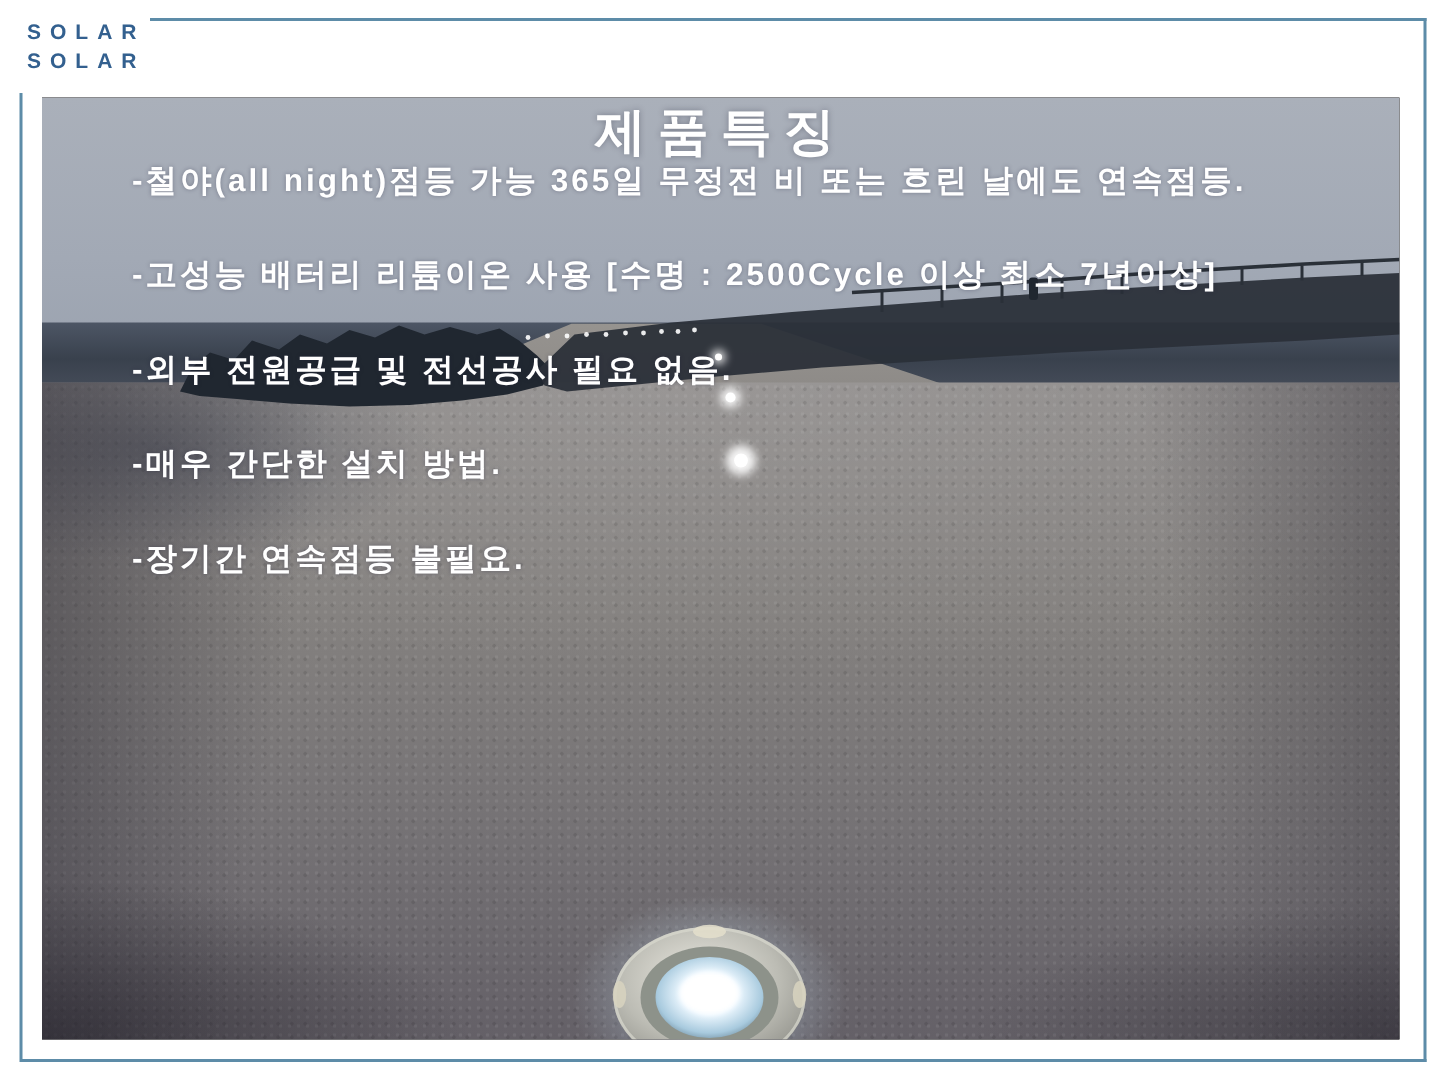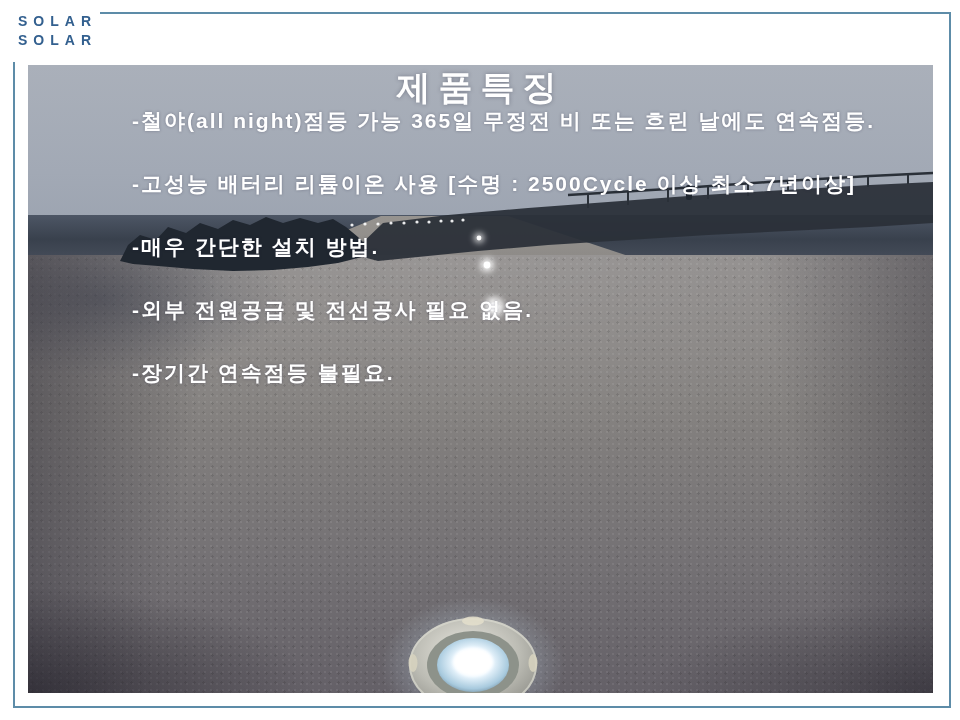--- a/index.html
+++ b/index.html
@@ -63,21 +63,20 @@
     text-align:center;color:#ffffff;font-weight:bold;
     font-size:34px;letter-spacing:8px;
     text-shadow:0 0 4px rgba(30,30,50,.35);
   }
   .features{position:absolute;left:60px;top:44px;width:830px;}
   .feature{
     height:63px;color:#ffffff;font-weight:bold;
     font-size:21px;line-height:24px;letter-spacing:2px;
     text-shadow:0 0 3px rgba(30,30,55,.35);
     white-space:nowrap;
-    margin-left:44px;
   }
 </style>
 </head>
 <body>
 
 <div class="logo">
   <div>SOLAR</div>
   <div>SOLAR</div>
 </div>
 
@@ -172,17 +171,17 @@
       <ellipse cx="445" cy="600" rx="36" ry="27" fill="url(#glass)"></ellipse>
       <ellipse cx="445" cy="597" rx="20" ry="14" fill="#ffffff" filter="url(#soft)"></ellipse>
       <rect x="432" y="588" width="26" height="18" rx="3" fill="#ffffff" opacity="0.85" filter="url(#soft)"></rect>
     </g>
   </svg>
 
   <div class="slide-title">제품특징</div>
   <div class="features">
     <div class="feature">-철야(all night)점등 가능 365일 무정전 비 또는 흐린 날에도 연속점등.</div>
     <div class="feature">-고성능 배터리 리튬이온 사용 [수명 : 2500Cycle 이상 최소 7년이상]</div>
+    <div class="feature">-외부 전원공급 및 전선공사 필요 없음.</div>
     <div class="feature">-매우 간단한 설치 방법.</div>
-    <div class="feature">-외부 전원공급 및 전선공사 필요 없음.</div>
     <div class="feature">-장기간 연속점등 불필요.</div>
   </div>
 </div>
 
 </body></html>

